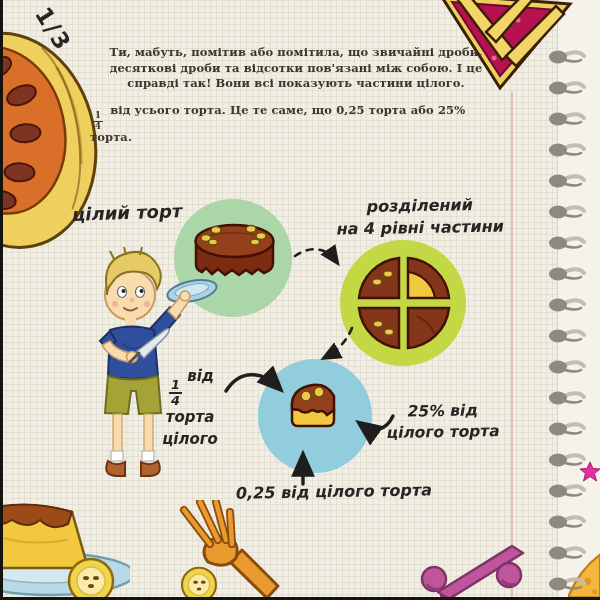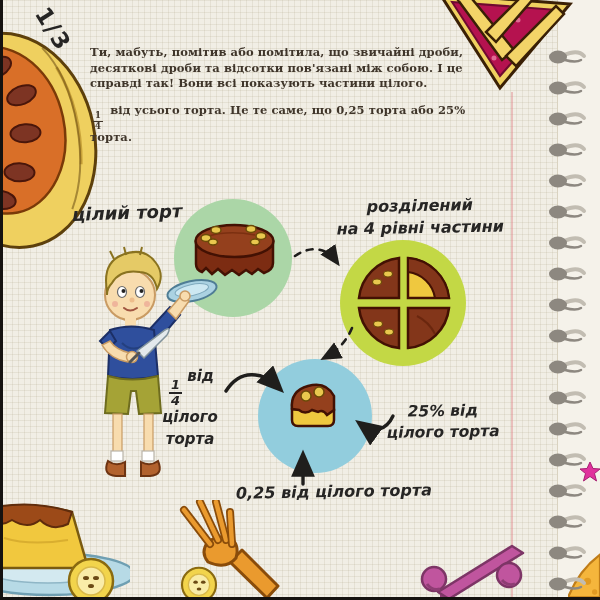--- a/index.html
+++ b/index.html
@@ -175,43 +175,43 @@
 
     <rect x="61" y="171" width="9" height="38" fill="#f8dcae" stroke="#c99b63" stroke-width="1.2"></rect>
     <rect x="92" y="171" width="9" height="38" fill="#f8dcae" stroke="#c99b63" stroke-width="1.2"></rect>
     <rect x="59" y="208" width="12" height="10" fill="#fff" stroke="#b9b4a8" stroke-width="1.2"></rect>
     <rect x="90" y="208" width="12" height="10" fill="#fff" stroke="#b9b4a8" stroke-width="1.2"></rect>
     <path d="M56,218 Q50,232 64,233 L73,233 L73,219 Q64,224 56,218 Z" fill="#b2622e" stroke="#6e3412" stroke-width="2"></path>
     <path d="M106,218 Q112,232 98,233 L89,233 L89,219 Q98,224 106,218 Z" fill="#b2622e" stroke="#6e3412" stroke-width="2"></path>
   </svg>
 </div>
 
-<div class="abs para" style="top:45px;">Ти, мабуть, помітив або помітила, що звичайні дроби, десяткові дроби та відсотки пов'язані між собою. І це справді так! Вони всі показують частини цілого.</div>
+<div class="abs para" style="top:45px;text-align:center;">Ти, мабуть, помітив або помітила, що звичайні дроби, десяткові дроби та відсотки пов'язані між собою. І це справді так! Вони всі показують частини цілого.</div>
 <div class="abs para" style="top:103px;">
   <span class="vfrac vfrac-sm">
       <span class="num">1</span>
       <span>4</span>
     </span>
   <span>від усього торта. Це те саме, що 0,25 торта або 25% торта.</span>
 </div>
 
 <div class="abs hand lbl-whole">цілий торт</div>
 <div class="abs hand lbl-divided">
   <div>розділений</div>
   <div>на 4 рівні частини</div>
 </div>
 <div class="abs hand lbl-quarter">
   <div>
     <span class="vfrac">
         <span class="num">1</span>
         <span>4</span>
       </span><span>від</span>
   </div>
+  <div>торта</div>
   <div>цілого</div>
-  <div>торта</div>
 </div>
 <div class="abs hand lbl-percent">
   <div>25% від</div>
   <div>цілого торта</div>
 </div>
 <div class="abs hand lbl-decimal">0,25 від цілого торта</div>
 
 <svg class="abs arrows" style="left:0;top:0;" width="600" height="600" viewBox="0 0 600 600">
   <defs>
     <marker id="ah" markerWidth="9" markerHeight="9" refX="5.5" refY="3.5" orient="auto">

